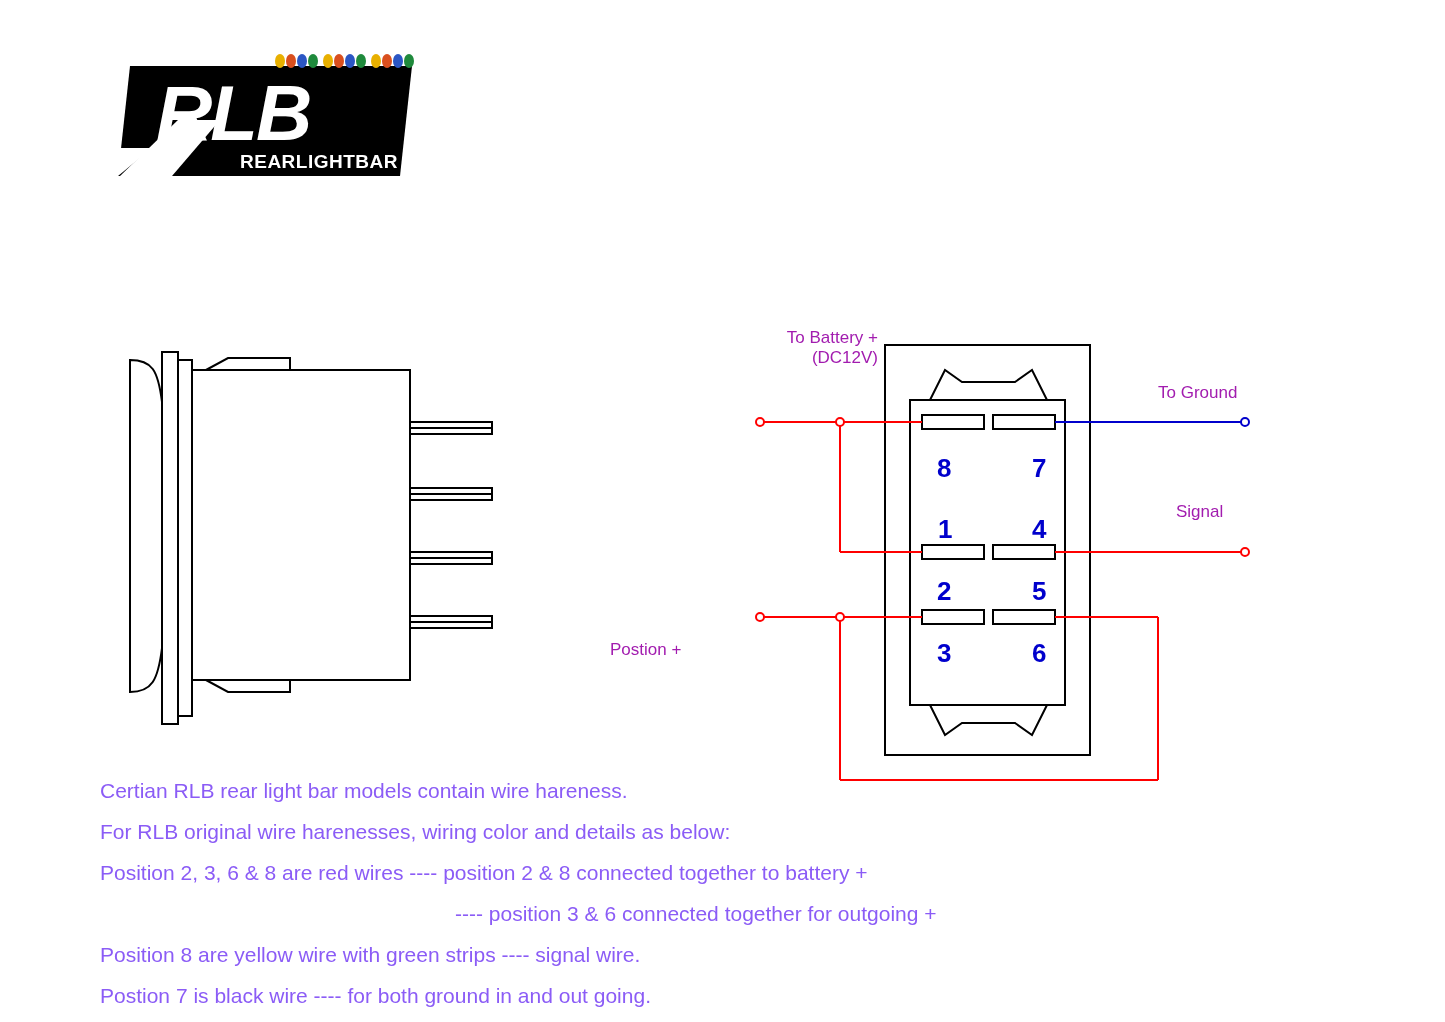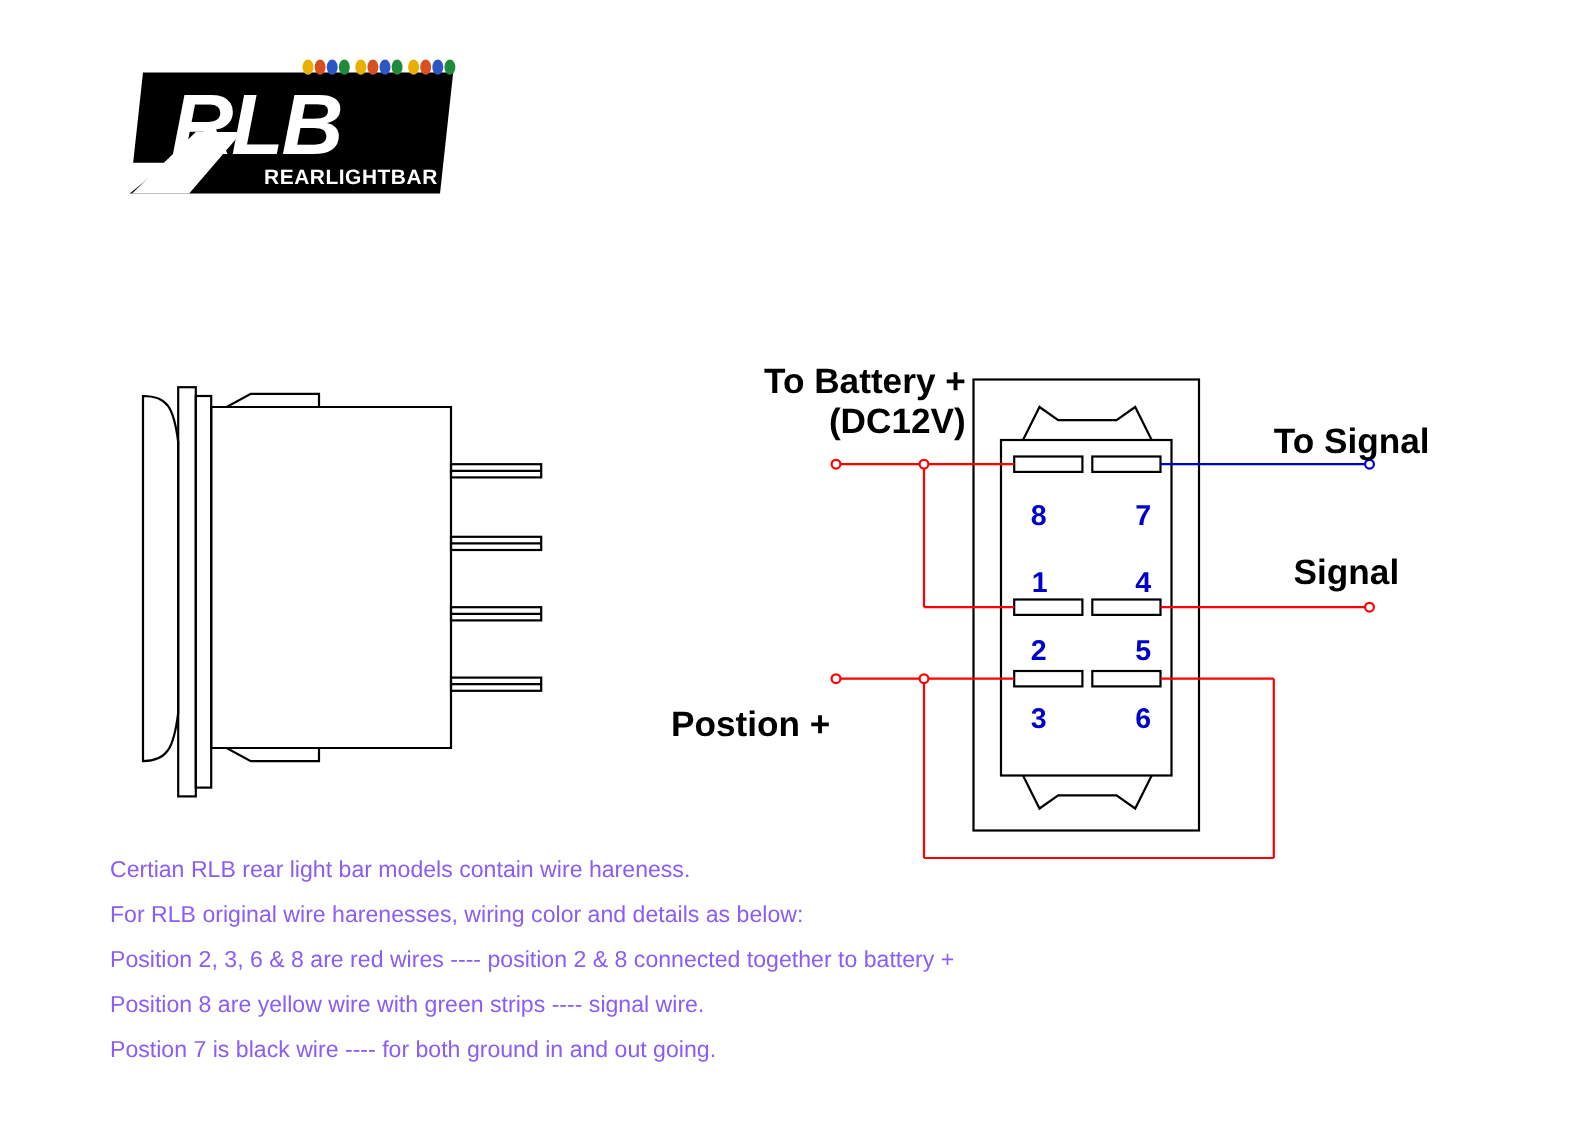--- a/index.html
+++ b/index.html
@@ -73,23 +73,23 @@
   }
   .pin-num {
     position: absolute;
     font-size: 26px;
     font-weight: bold;
     color: #0000cc;
     line-height: 1;
   }
   .label-blue {
     position: absolute;
-    font-size: 32px;
-    font-weight: bold;
-    color: #000000;
+    font-size: 17px;
+    font-weight: normal;
+    color: #a21caf;
     line-height: 1.15;
   }
   
   #notes {
     position: absolute;
     left: 100px;
     top: 780px;
     width: 1280px;
   }
   .note-line {
@@ -225,26 +225,27 @@
     <div class="pin-num" style="left:337px; top:258px;">2</div>
     <div class="pin-num" style="left:432px; top:258px;">5</div>
     <div class="pin-num" style="left:337px; top:320px;">3</div>
     <div class="pin-num" style="left:432px; top:320px;">6</div>
 
     
     <div class="label-blue" style="left:68px; top:8px; text-align:right; width:210px;">
       <span>To Battery +</span><br>
       <span>(DC12V)</span>
     </div>
-    <div class="label-blue" style="left:558px; top:63px;">To Signal</div>
+    <div class="label-blue" style="left:558px; top:63px;">To Ground</div>
     <div class="label-blue" style="left:576px; top:182px;">Signal</div>
     <div class="label-blue" style="left:10px; top:320px;">Postion +</div>
   </div>
 
   <div id="notes">
     <div class="note-line">Certian RLB rear light bar models contain wire hareness.</div>
     <div class="note-line">For RLB original wire harenesses, wiring color and details as below:</div>
     <div class="note-line">Position 2, 3, 6 &amp; 8 are red wires ---- position 2 &amp; 8 connected together to battery +</div>
+    <div class="note-line note-indent">---- position 3 &amp; 6 connected together for outgoing +</div>
     <div class="note-line">Position 8 are yellow wire with green strips ---- signal wire.</div>
     <div class="note-line">Postion 7 is black wire ---- for both ground in and out going.</div>
   </div>
 
 </div>
 
 </body></html>

